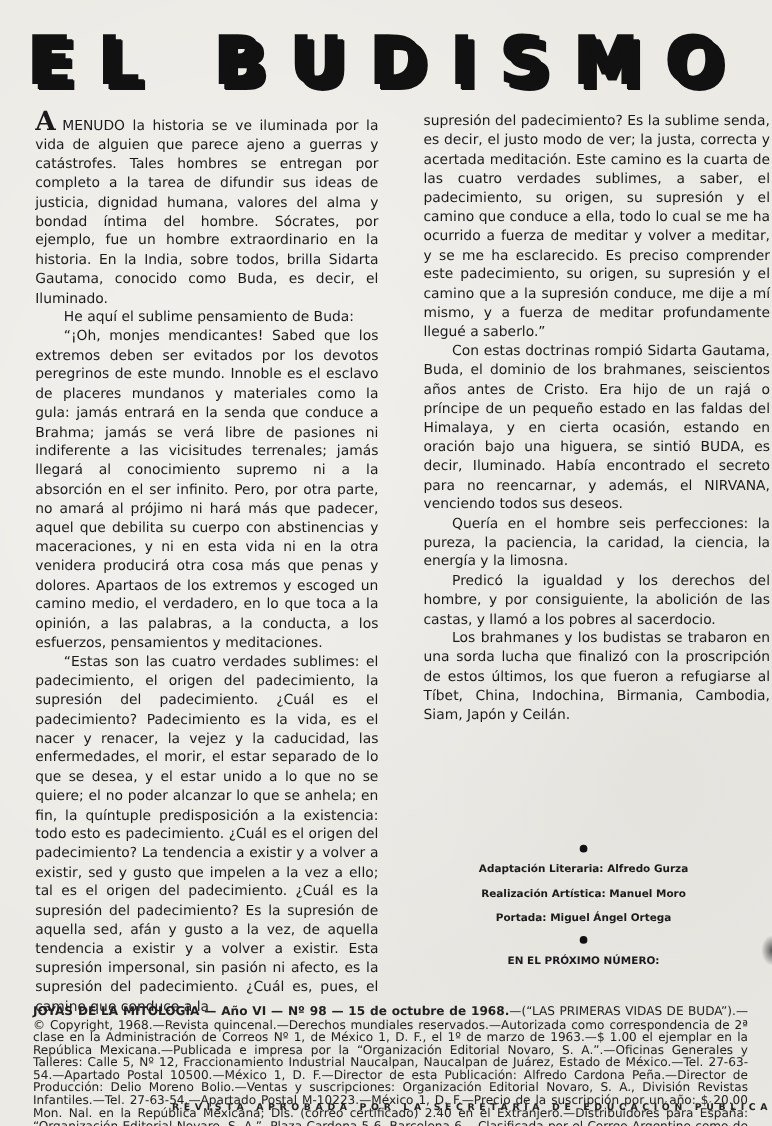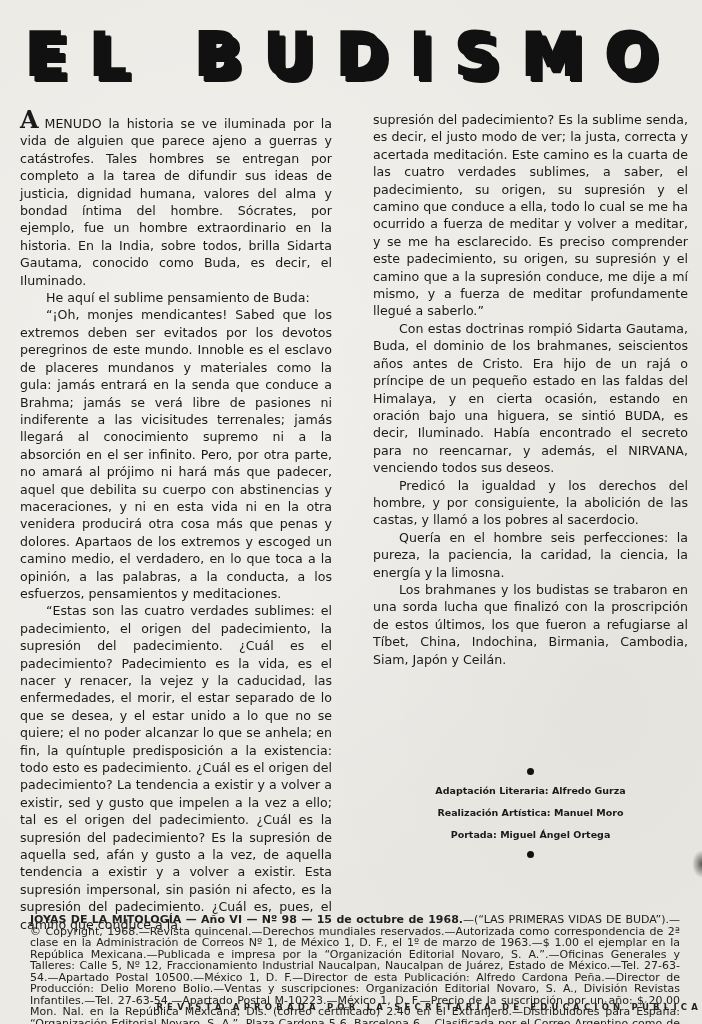--- a/index.html
+++ b/index.html
@@ -21,24 +21,25 @@
   .title {
     position: absolute; left: 0; top: 20px; width: 702px; text-align: center;
     font-family: "DejaVu Sans", sans-serif;
     font-weight: bold; font-size: 62px; letter-spacing: 22px;
     color: #111;
     text-shadow: 5px 5px 0 #111, 6px 6px 0 #111;
     -webkit-text-stroke: 0;
     line-height: 70px;
   }
   .col {
-    position: absolute; top: 111px;
+    position: absolute; top: 101px;
     font-size: 12.6px; line-height: 17.4px;
     text-align: justify;
     hyphens: manual;
+    margin-left: 12px;
   }
   .col.left { left: 20px; width: 312px; }
   .col.right { left: 373px; width: 315px; }
   .col p { margin: 0; text-indent: 26px; }
   .col p.first { text-indent: 0; }
   .dropcap {
     font-family: "DejaVu Serif", serif; font-weight: bold;
     font-size: 24px; line-height: 17px; letter-spacing: -1px;
   }
   .credits {
@@ -78,31 +79,32 @@
   <div class="col left">
     <p class="first"><span class="dropcap">A</span> <span>MENUDO la historia se ve iluminada por la vida de alguien que parece ajeno a guerras y catástrofes. Tales hombres se entregan por completo a la tarea de difundir sus ideas de justicia, dignidad humana, valores del alma y bondad íntima del hombre. Sócrates, por ejemplo, fue un hombre extraordinario en la historia. En la India, sobre todos, brilla Sidarta Gautama, conocido como Buda, es decir, el Iluminado.</span></p>
     <p>He aquí el sublime pensamiento de Buda:</p>
     <p>“¡Oh, monjes mendicantes! Sabed que los extremos deben ser evitados por los devotos peregrinos de este mundo. Innoble es el esclavo de placeres mundanos y materiales como la gula: jamás entrará en la senda que conduce a Brahma; jamás se verá libre de pasiones ni indiferente a las vicisitudes terrenales; jamás llegará al conocimiento supremo ni a la absorción en el ser infinito. Pero, por otra parte, no amará al prójimo ni hará más que padecer, aquel que debilita su cuerpo con abstinencias y maceraciones, y ni en esta vida ni en la otra venidera producirá otra cosa más que penas y dolores. Apartaos de los extremos y escoged un camino medio, el verdadero, en lo que toca a la opinión, a las palabras, a la conducta, a los esfuerzos, pensamientos y meditaciones.</p>
     <p>“Estas son las cuatro verdades sublimes: el padecimiento, el origen del padecimiento, la supresión del padecimiento. ¿Cuál es el padecimiento? Padecimiento es la vida, es el nacer y renacer, la vejez y la caducidad, las enfermedades, el morir, el estar separado de lo que se desea, y el estar unido a lo que no se quiere; el no poder alcanzar lo que se anhela; en fin, la quíntuple predisposición a la existencia: todo esto es padecimiento. ¿Cuál es el origen del padecimiento? La tendencia a existir y a volver a existir, sed y gusto que impelen a la vez a ello; tal es el origen del padecimiento. ¿Cuál es la supresión del padecimiento? Es la supresión de aquella sed, afán y gusto a la vez, de aquella tendencia a existir y a volver a existir. Esta supresión impersonal, sin pasión ni afecto, es la supresión del padecimiento. ¿Cuál es, pues, el camino que conduce a la</p>
   </div>
 
   <div class="col right">
     <p class="first">supresión del padecimiento? Es la sublime senda, es decir, el justo modo de ver; la justa, correcta y acertada meditación. Este camino es la cuarta de las cuatro verdades sublimes, a saber, el padecimiento, su origen, su supresión y el camino que conduce a ella, todo lo cual se me ha ocurrido a fuerza de meditar y volver a meditar, y se me ha esclarecido. Es preciso comprender este padecimiento, su origen, su supresión y el camino que a la supresión conduce, me dije a mí mismo, y a fuerza de meditar profundamente llegué a saberlo.”</p>
     <p>Con estas doctrinas rompió Sidarta Gautama, Buda, el dominio de los brahmanes, seiscientos años antes de Cristo. Era hijo de un rajá o príncipe de un pequeño estado en las faldas del Himalaya, y en cierta ocasión, estando en oración bajo una higuera, se sintió BUDA, es decir, Iluminado. Había encontrado el secreto para no reencarnar, y además, el NIRVANA, venciendo todos sus deseos.</p>
+    <p>Quería en el hombre seis perfecciones: la pureza, la paciencia, la caridad, la ciencia, la energía y la limosna.</p>
     <p>Predicó la igualdad y los derechos del hombre, y por consiguiente, la abolición de las castas, y llamó a los pobres al sacerdocio.</p>
-    <p>Quería en el hombre seis perfecciones: la pureza, la paciencia, la caridad, la ciencia, la energía y la limosna.</p>
     <p>Los brahmanes y los budistas se trabaron en una sorda lucha que finalizó con la proscripción de estos últimos, los que fueron a refugiarse al Tíbet, China, Indochina, Birmania, Cambodia, Siam, Japón y Ceilán.</p>
   </div>
 
   <div class="credits">
     <div class="dot"></div>
     <div class="line">Adaptación Literaria: Alfredo Gurza</div>
     <div class="line">Realización Artística: Manuel Moro</div>
     <div class="line">Portada: Miguel Ángel Ortega</div>
     <div class="dot"></div>
+    <div class="next">EN EL PRÓXIMO NÚMERO:</div>
   </div>
 
   <div class="smudge"></div>
 
   <div class="footer">
     <span class="lead">JOYAS DE LA MITOLOGÍA — Año VI — Nº 98 — 15 de octubre de 1968.</span><span>—(“LAS PRIMERAS VIDAS DE BUDA”).—© Copyright, 1968.—Revista quincenal.—Derechos mundiales reservados.—Autorizada como correspondencia de 2ª clase en la Administración de Correos Nº 1, de México 1, D. F., el 1º de marzo de 1963.—$ 1.00 el ejemplar en la República Mexicana.—Publicada e impresa por la “Organización Editorial Novaro, S. A.”.—Oficinas Generales y Talleres: Calle 5, Nº 12, Fraccionamiento Industrial Naucalpan, Naucalpan de Juárez, Estado de México.—Tel. 27-63-54.—Apartado Postal 10500.—México 1, D. F.—Director de esta Publicación: Alfredo Cardona Peña.—Director de Producción: Delio Moreno Bolio.—Ventas y suscripciones: Organización Editorial Novaro, S. A., División Revistas Infantiles.—Tel. 27-63-54.—Apartado Postal M-10223.—México 1, D. F.—Precio de la suscripción por un año: $ 20.00 Mon. Nal. en la República Mexicana; Dls. (correo certificado) 2.40 en el Extranjero.—Distribuidores para España: “Organización Editorial Novaro, S. A.”, Plaza Cardona 5-6, Barcelona 6.—Clasificada por el Correo Argentino como de Interés General bajo la Tarifa Postal Reducida Nº 7231.</span>
   </div>
 
   <div class="approved">REVISTA APROBADA POR LA SECRETARÍA DE EDUCACIÓN PÚBLICA</div>
 </div>

